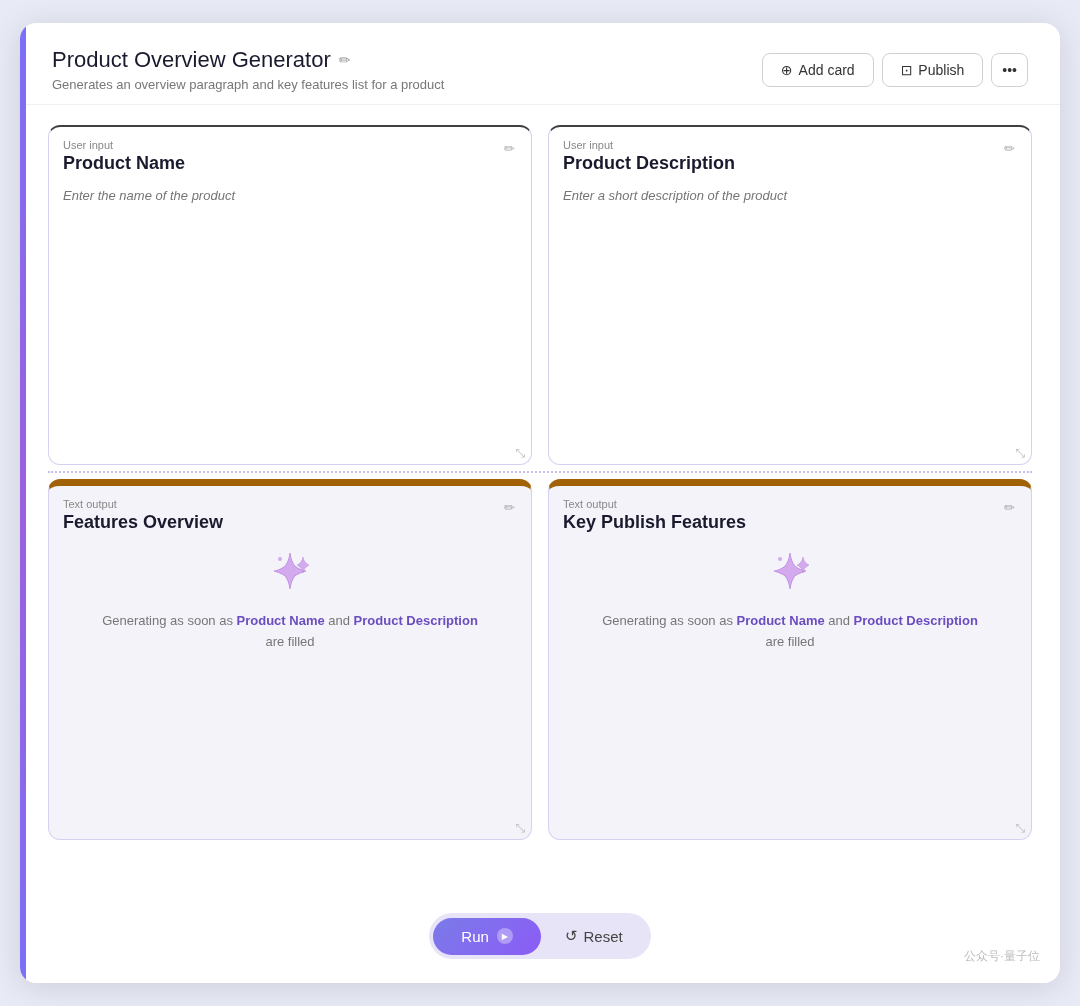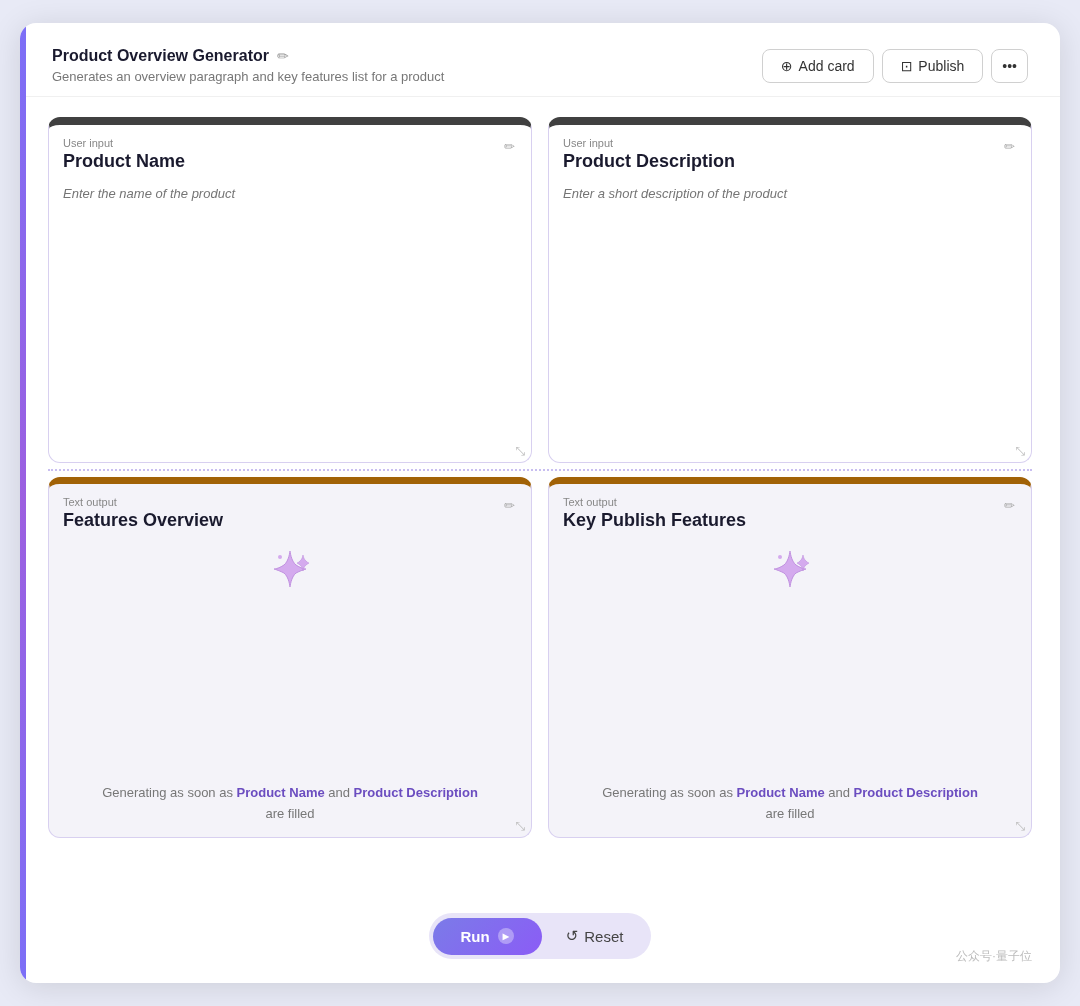--- a/index.html
+++ b/index.html
@@ -48,22 +48,22 @@
     .header-left {}
 
     .title-row {
       display: flex;
       align-items: center;
       gap: 8px;
       margin-bottom: 4px;
     }
 
     .page-title {
-      font-size: 16px;
-      font-weight: 700;
+      font-size: 22px;
+      font-weight: 400;
       color: #1a1a2e;
     }
 
     .edit-icon-title {
       color: #999;
       cursor: pointer;
       font-size: 14px;
     }
 
     .page-subtitle {
@@ -115,21 +115,21 @@
 
     .card {
       border-radius: 12px;
       border: 1.5px solid #d8d0f0;
       overflow: hidden;
       background: white;
       position: relative;
     }
 
     .card-input {
-      border-top: 8px solid #404040;
+      border-top: 2px solid #404040;
     }
 
     .card-output {
       border-top: 7px solid #a16207;
       background: #f4f3f9;
     }
 
     .card-header {
       display: flex;
       align-items: flex-start;
@@ -174,21 +174,21 @@
       font-style: italic;
       background: transparent;
       font-family: inherit;
       padding: 0;
     }
 
     .card-output .card-body {
       display: flex;
       flex-direction: column;
       align-items: center;
-      justify-content: space-between;
+      justify-content: flex-start;
       min-height: 300px;
       gap: 16px;
     }
 
     .sparkle-icon {
       color: #c4a0e8;
       font-size: 36px;
       display: flex;
       align-items: center;
       justify-content: center;
@@ -258,21 +258,21 @@
       gap: 0;
     }
 
     .btn-run {
       background: linear-gradient(135deg, #7b7be8, #8b5cf6);
       color: white;
       border: none;
       border-radius: 40px;
       padding: 10px 28px;
       font-size: 15px;
-      font-weight: 700;
+      font-weight: 400;
       cursor: pointer;
       display: flex;
       align-items: center;
       gap: 8px;
     }
 
     .run-play-icon {
       width: 16px;
       height: 16px;
       background: rgba(255,255,255,0.35);
@@ -293,21 +293,21 @@
       font-weight: 500;
       cursor: pointer;
       display: flex;
       align-items: center;
       gap: 6px;
     }
 
     .watermark {
       position: absolute;
       bottom: 18px;
-      right: 28px;
+      right: 20px;
       font-size: 12px;
       color: #bbb;
     }
   </style>
 </head>
 <body>
 
 <div class="app-container">
   <div class="header">
     <div class="header-left">

